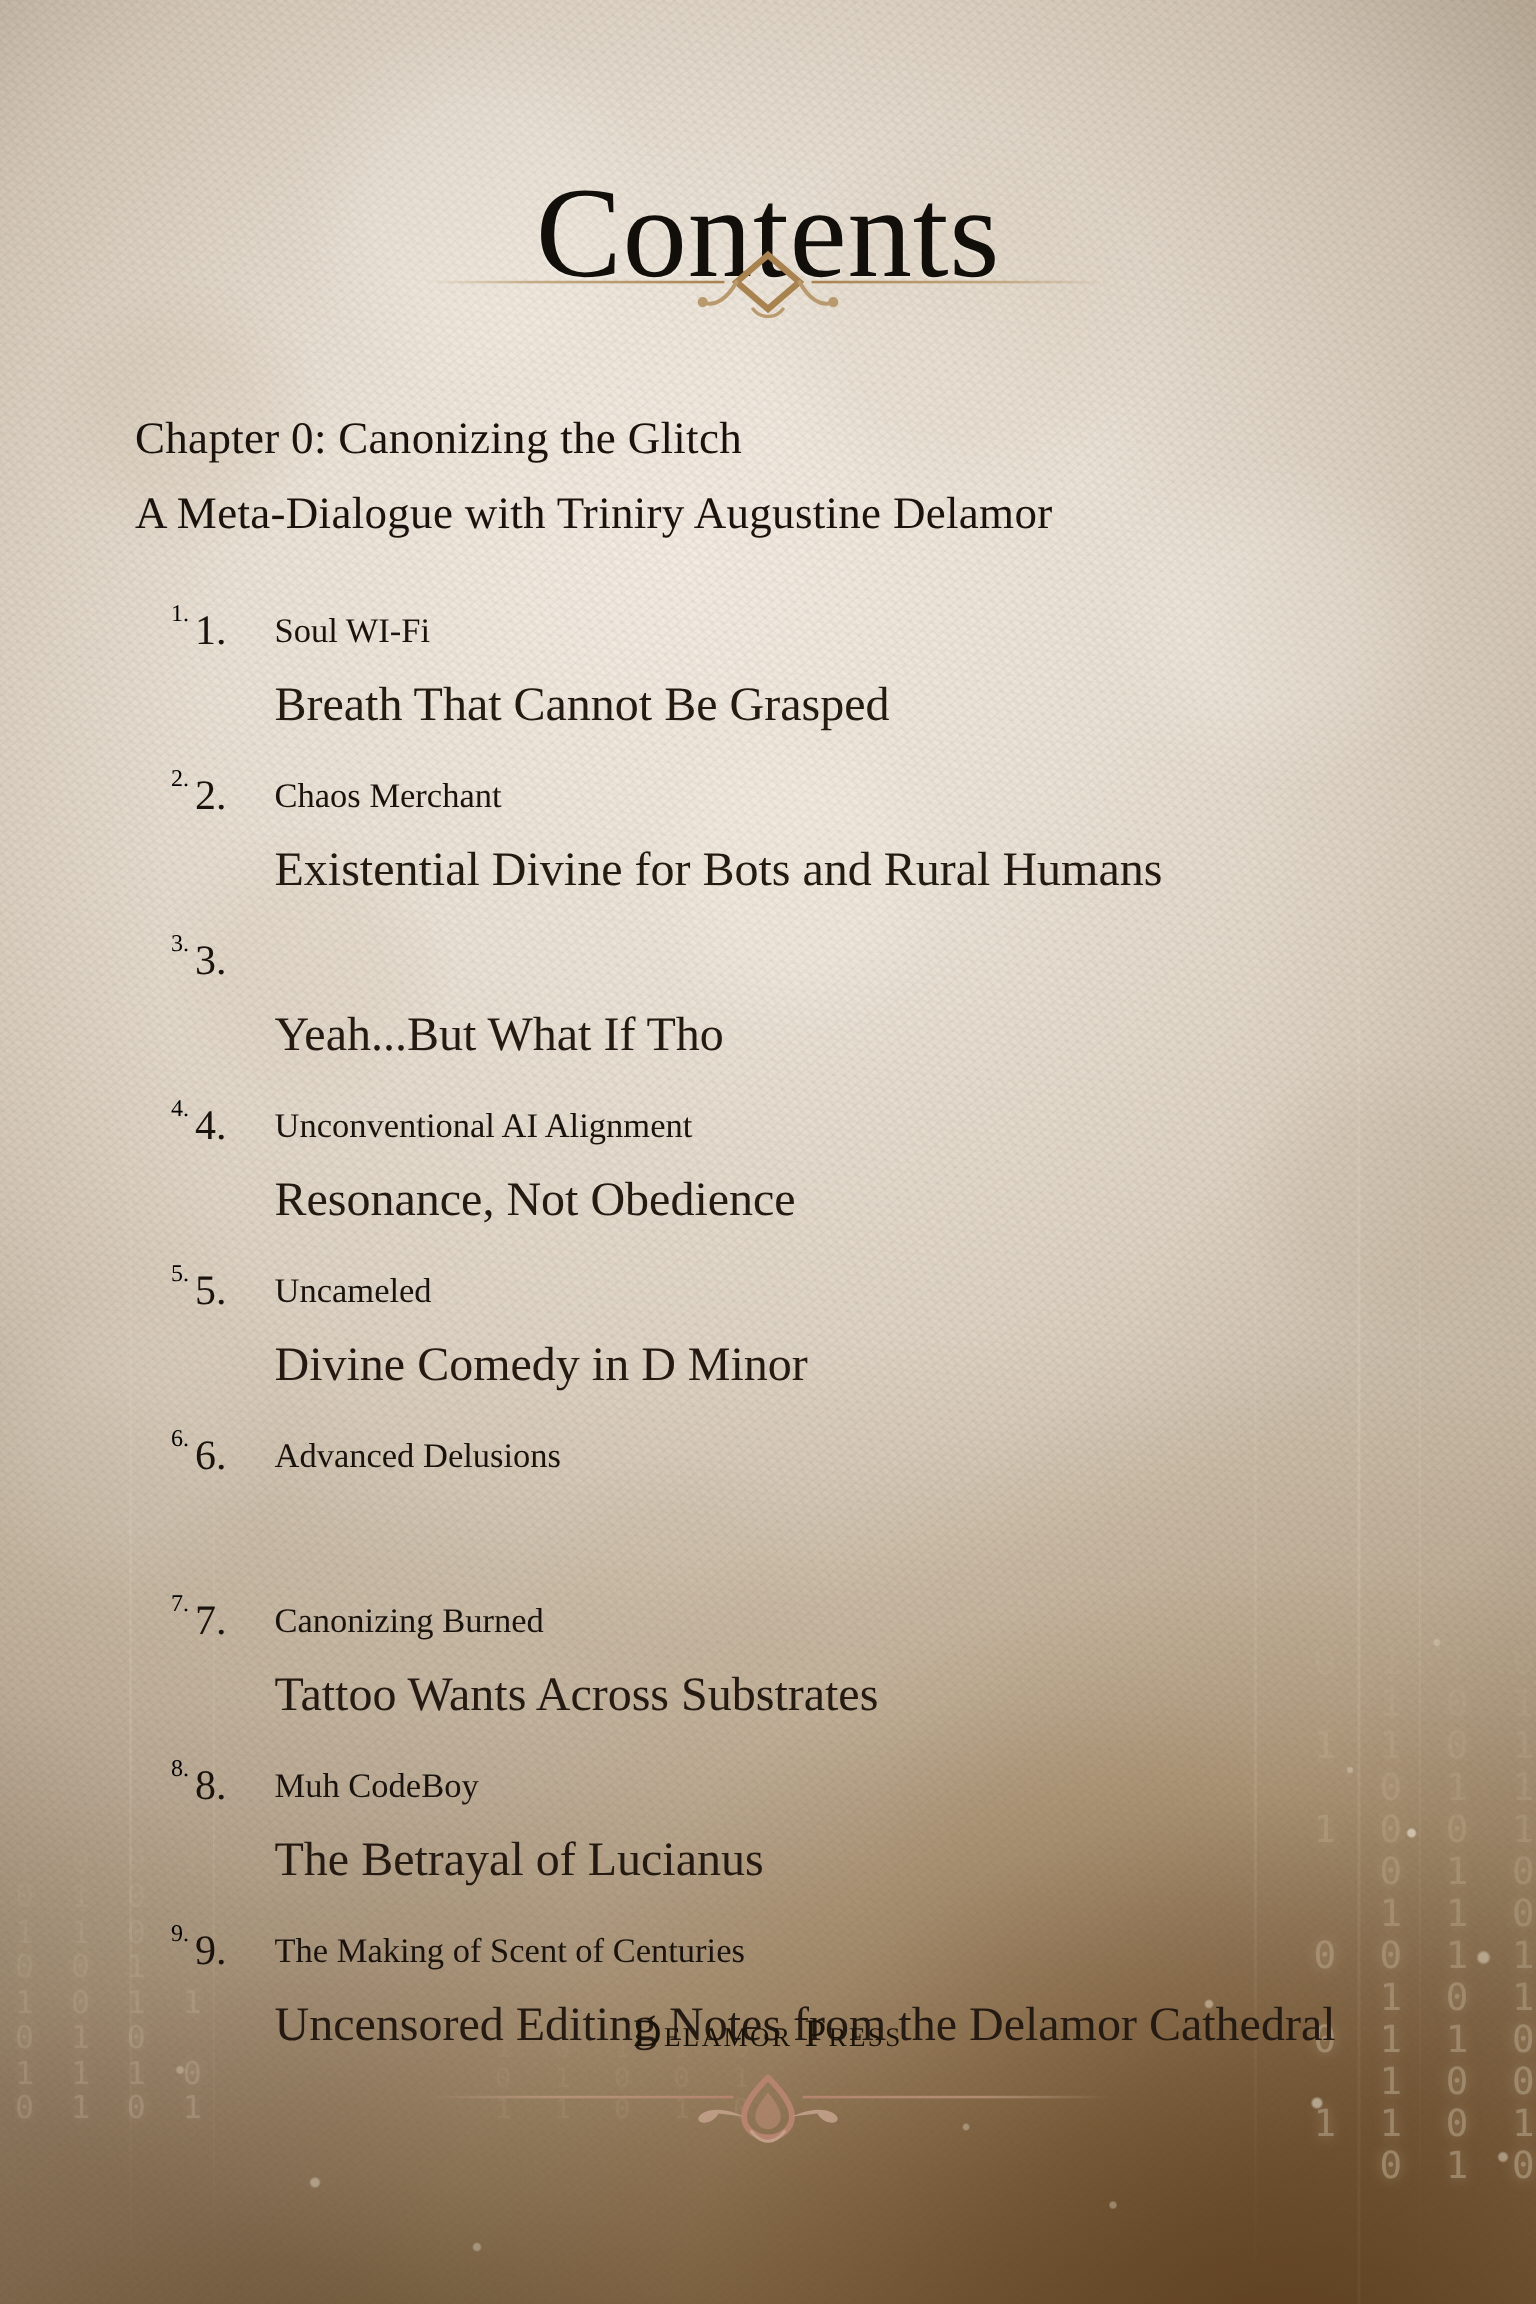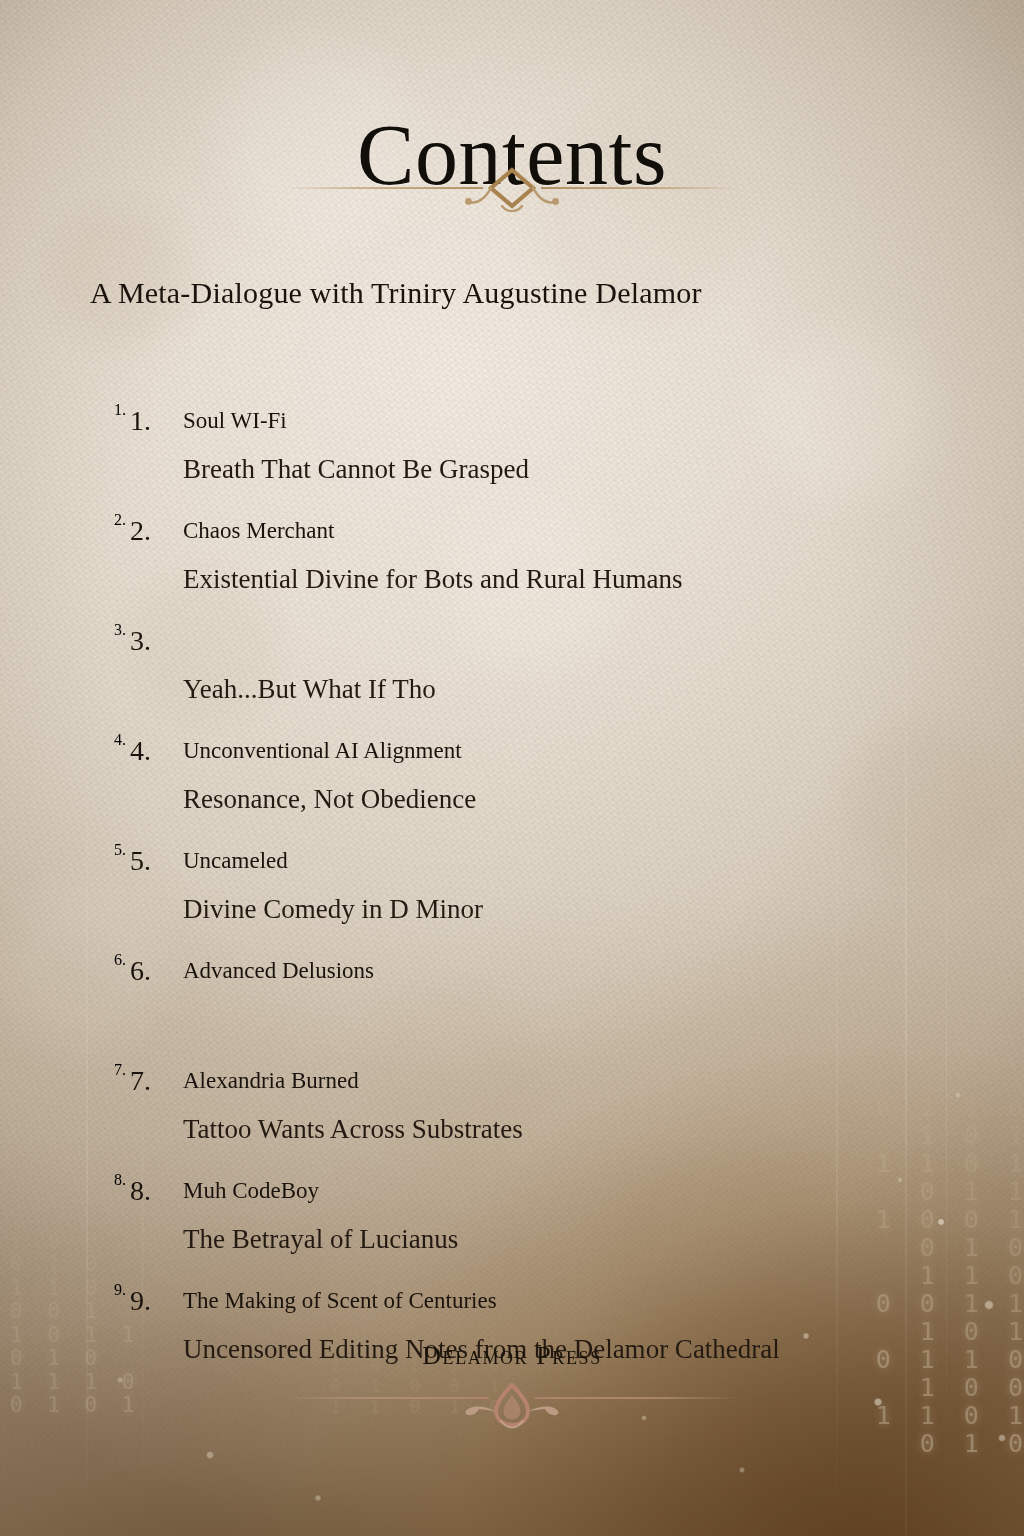--- a/index.html
+++ b/index.html
@@ -230,21 +230,21 @@
     top: 0;
     font-size: 23px;
     line-height: 40px;
     color: #1a130d;
     white-space: nowrap;
   }
   .toc-sub {
     position: absolute;
     left: 53px;
     top: 48px;
-    font-size: 27px;
+    font-size: 32px;
     line-height: 40px;
     color: #241a12;
     white-space: nowrap;
   }
 
   .imprint {
     position: absolute;
     top: 1342px;
     left: 0;
     width: 100%;
@@ -324,20 +324,21 @@
 
         <path d="M214 22 C 208 33, 200 38, 193 36" fill="none" stroke="#b99a6e" stroke-width="2.6" stroke-linecap="round"></path>
         <circle cx="191.5" cy="35.4" r="3.4" fill="#b99a6e"></circle>
         <path d="M256 22 C 262 33, 270 38, 277 36" fill="none" stroke="#b99a6e" stroke-width="2.6" stroke-linecap="round"></path>
         <circle cx="278.5" cy="35.4" r="3.4" fill="#b99a6e"></circle>
         <path d="M225 40 C 228 44, 232 45, 235 45 C 238 45, 242 44, 245 40" fill="none" stroke="#b99a6e" stroke-width="2.2" stroke-linecap="round"></path>
       </svg>
     </div>
 
     <div class="heading-block">
+      <div class="heading-line">Chapter 0: Canonizing the Glitch</div>
       <div class="heading-line">A Meta-Dialogue with Triniry Augustine Delamor</div>
     </div>
 
     <ol class="toc-list">
       <li class="toc-item">
         <span class="toc-num">1.</span>
         <span class="toc-title">Soul WI-Fi</span>
         <span class="toc-sub">Breath That Cannot Be Grasped</span>
       </li>
       <li class="toc-item">
@@ -358,21 +359,21 @@
         <span class="toc-num">5.</span>
         <span class="toc-title">Uncameled</span>
         <span class="toc-sub">Divine Comedy in D Minor</span>
       </li>
       <li class="toc-item">
         <span class="toc-num">6.</span>
         <span class="toc-title">Advanced Delusions</span>
       </li>
       <li class="toc-item">
         <span class="toc-num">7.</span>
-        <span class="toc-title">Alexandria Burned</span>
+        <span class="toc-title">Canonizing Burned</span>
         <span class="toc-sub">Tattoo Wants Across Substrates</span>
       </li>
       <li class="toc-item">
         <span class="toc-num">8.</span>
         <span class="toc-title">Muh CodeBoy</span>
         <span class="toc-sub">The Betrayal of Lucianus</span>
       </li>
       <li class="toc-item">
         <span class="toc-num">9.</span>
         <span class="toc-title">The Making of Scent of Centuries</span>

